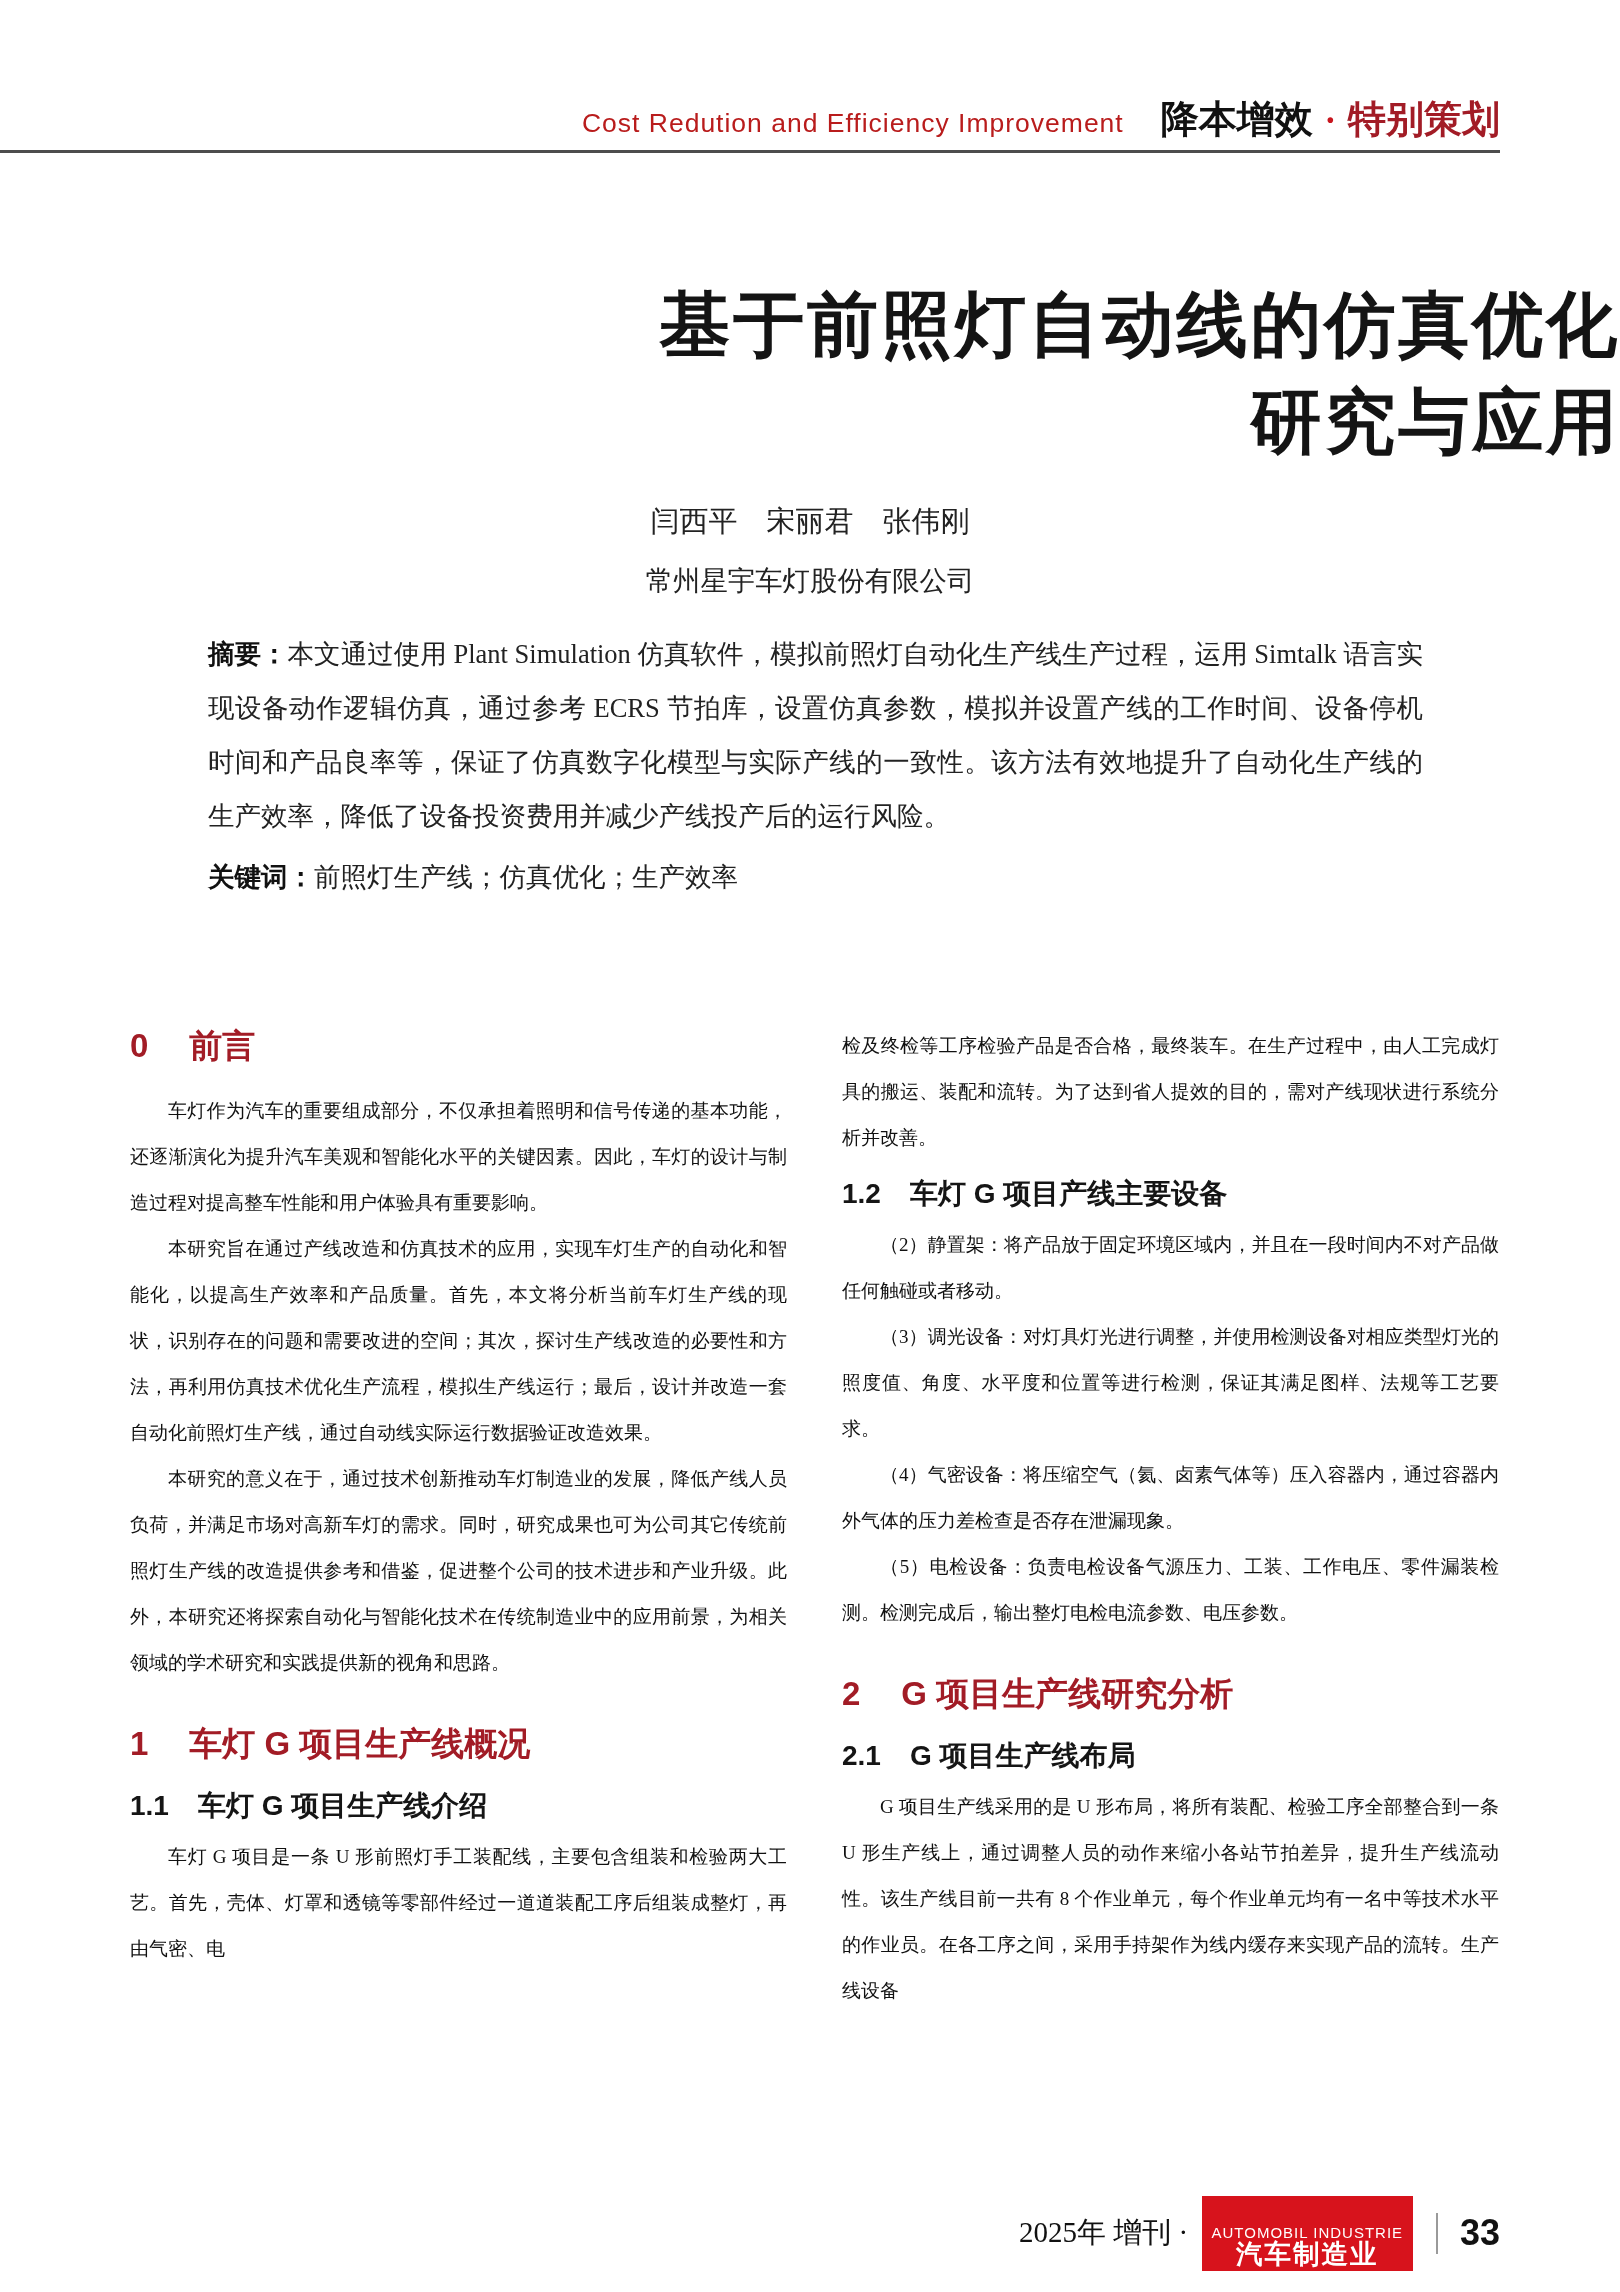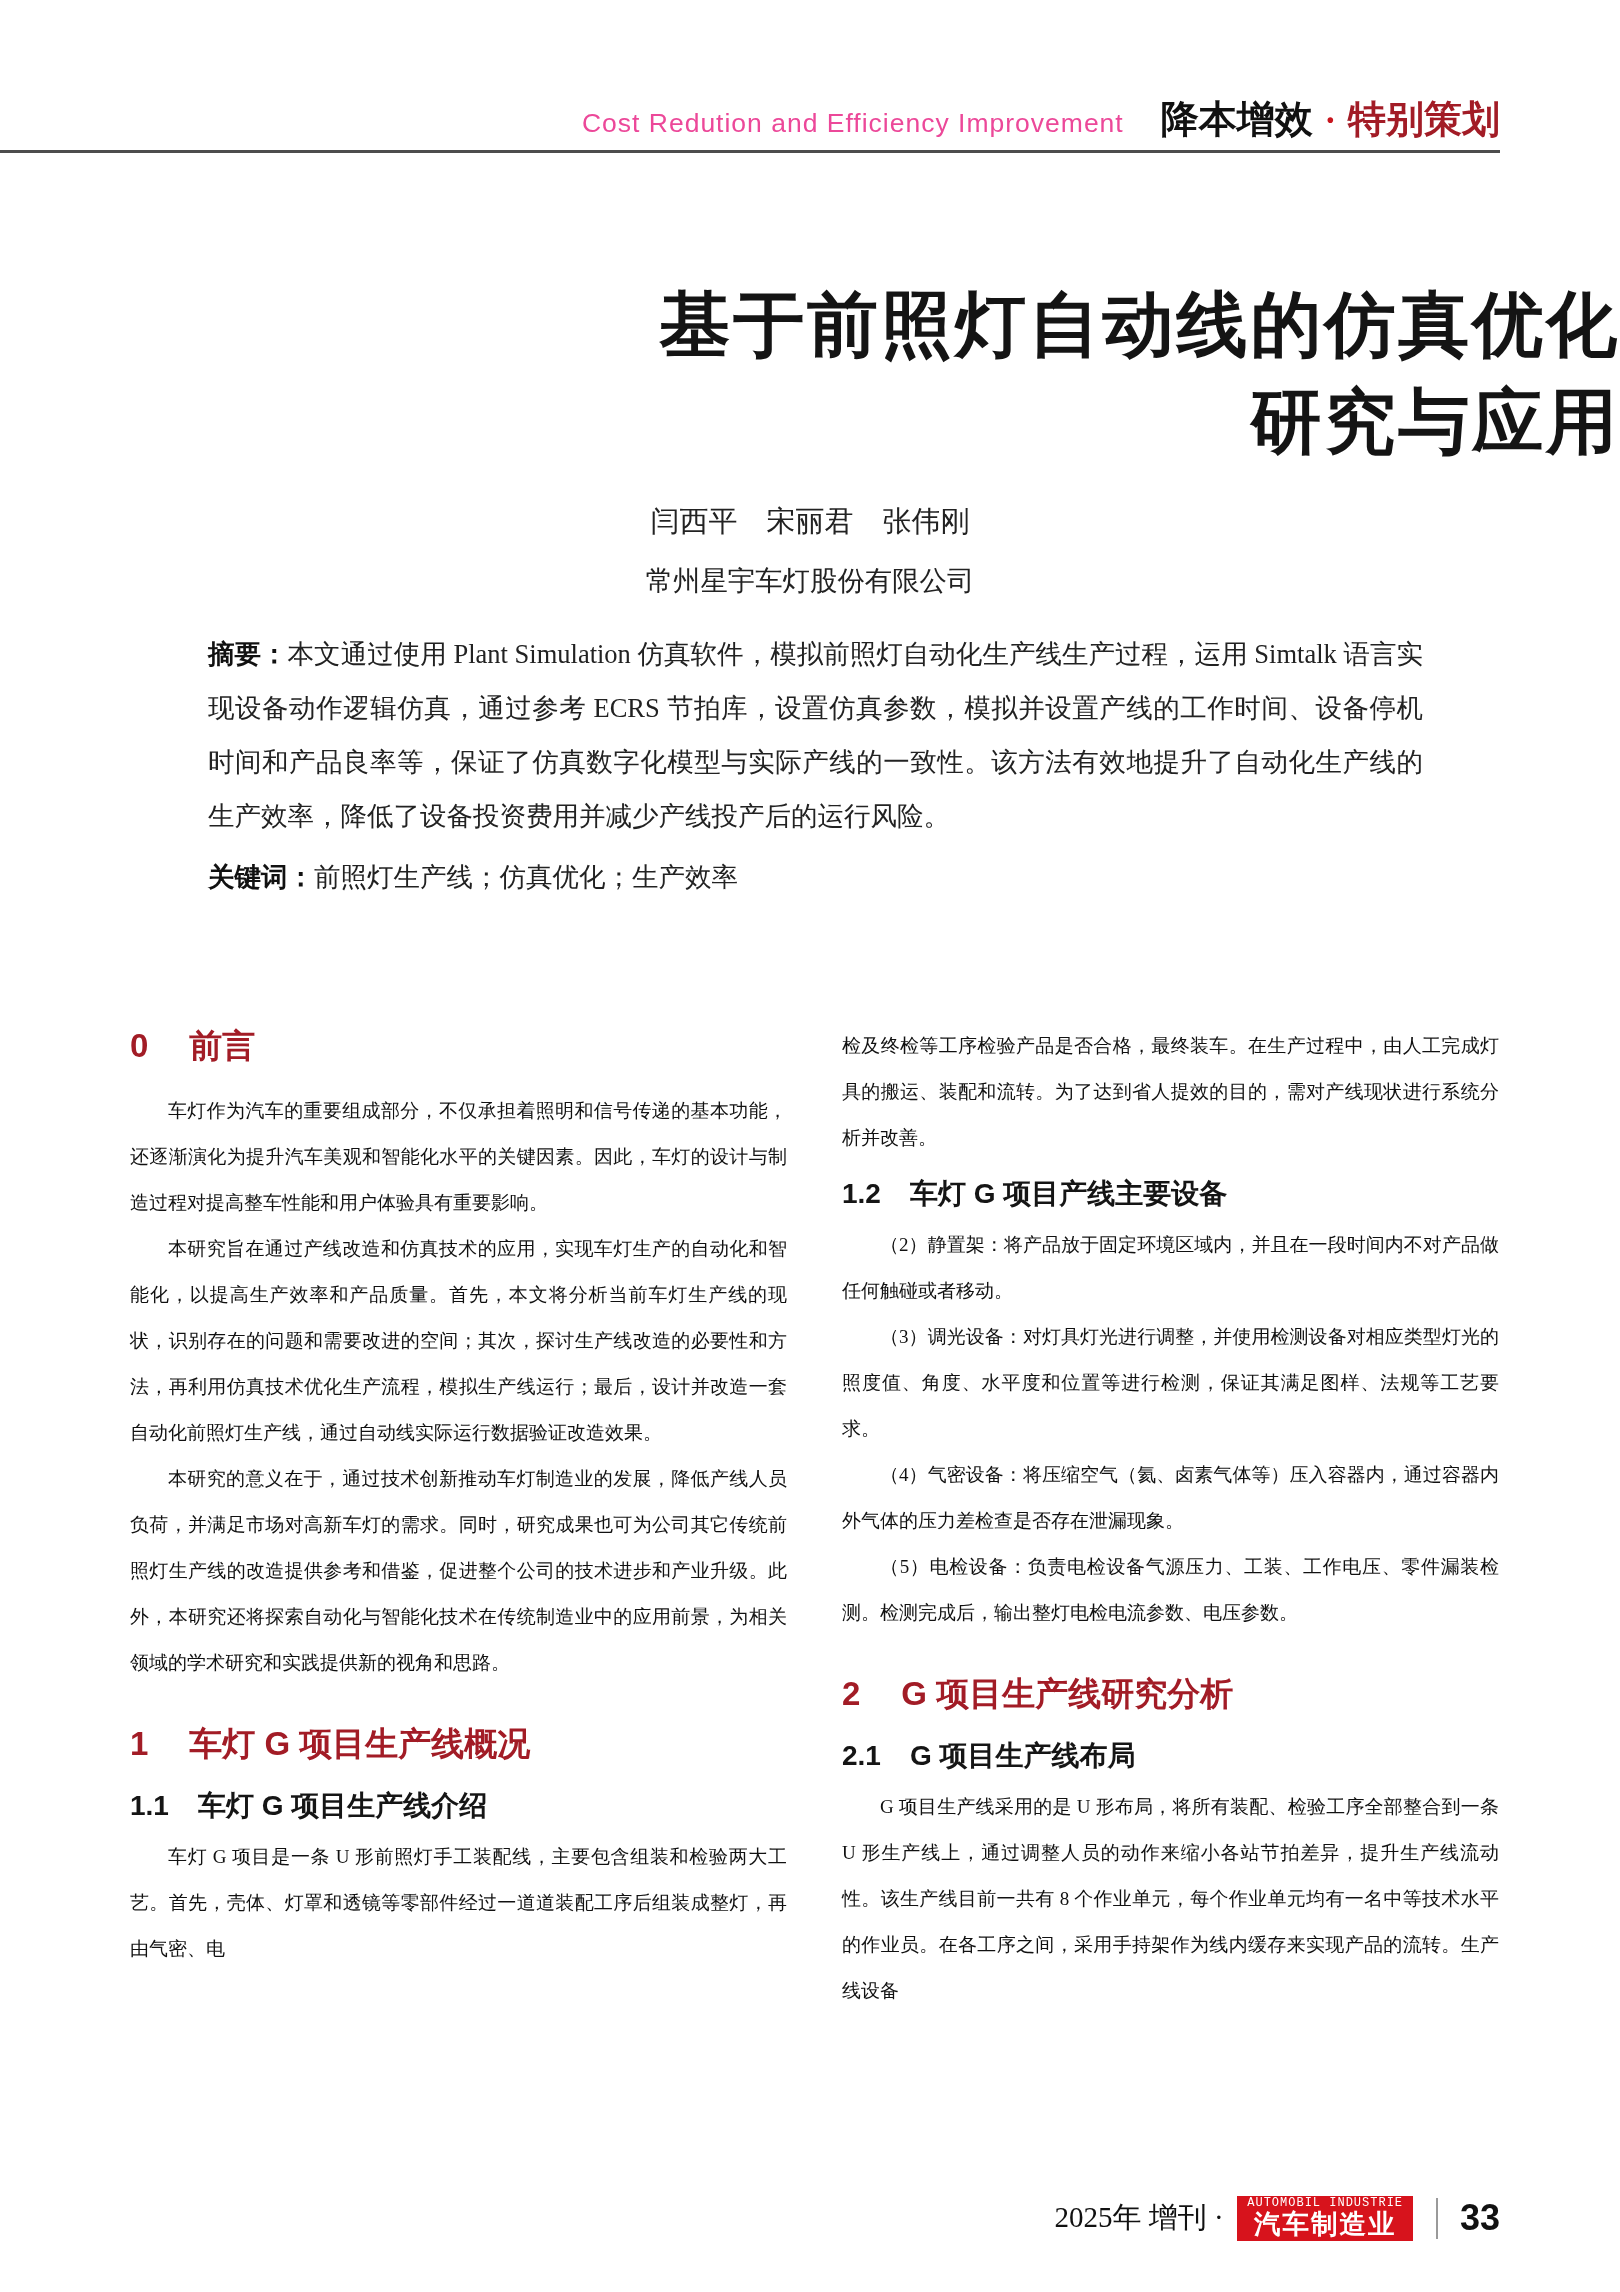--- a/index.html
+++ b/index.html
@@ -2,21 +2,21 @@
 <html><head>
 <meta charset="utf-8">
 <style>
   html,body{margin:0;padding:0;background:#e8e8e8;}
   .page{position:relative;width:1620px;height:2293px;background:#ffffff;overflow:hidden;
         font-family:"Liberation Serif",serif;color:#1c1c1c;margin:0 auto;}
 
   
   .header-row{position:absolute;top:94px;left:0;width:1500px;display:flex;
               justify-content:flex-end;align-items:baseline;}
-  .header-en{font-family:"Liberation Sans",sans-serif;color:#ec4899;font-size:26.5px;
+  .header-en{font-family:"Liberation Sans",sans-serif;color:#b91c1c;font-size:26.5px;
              letter-spacing:1px;margin-right:37px;}
   .header-cn{font-family:"Liberation Sans",sans-serif;font-weight:bold;font-size:38px;color:#111;}
   .header-dot{color:#c8161e;margin:0 11.8px;font-weight:bold;font-size:35px;}
   .header-cn-red{font-family:"Liberation Sans",sans-serif;font-weight:bold;font-size:38px;color:#a21c26;}
   .header-rule{position:absolute;top:150px;left:0;width:1500px;height:2.9px;background:#4d4d4d;}
 
   
   .title{position:absolute;top:276px;left:0;width:100%;text-align:right;
          font-family:"Liberation Sans",sans-serif;font-weight:900;font-size:71px;
          line-height:97px;color:#141414;letter-spacing:2.9px;}
@@ -42,22 +42,22 @@
   .h-sub .num{margin-right:29px;}
   .para{font-size:19px;line-height:46px;text-align:justify;text-indent:2em;margin:0;color:#111;}
   .para.cont{text-indent:0;}
 
   
   .footer{position:absolute;top:2196px;left:0;width:1500px;display:flex;
           justify-content:flex-end;align-items:center;}
   .footer-issue{font-size:29px;color:#111;}
   .logo{background:#d7131c;color:#fff;display:flex;flex-direction:column;align-items:center;
         justify-content:center;padding:2px 9.8px;margin:0 23.5px 0 13.7px;min-width:147px;}
-  .logo-top{font-family:Liberation Mono, monospace;font-size:12px;line-height:10.8px;
-            letter-spacing:1px;white-space:nowrap;}
+  .logo-top{font-family:Liberation Sans, sans-serif;font-size:15px;line-height:10.8px;
+            letter-spacing:1px;white-space:nowrap;margin-top:30px;}
   .logo-main{font-family:"Liberation Sans",sans-serif;font-weight:900;font-size:26.5px;
              line-height:30px;letter-spacing:2px;white-space:nowrap;}
   .footer-bar{width:2px;height:41px;background:#9a9a9a;margin-right:21.6px;}
   .footer-page{font-family:"Liberation Sans",sans-serif;font-weight:bold;font-size:36px;color:#111;}
 </style>
 </head>
 <body>
 
 <div class="page">
 

